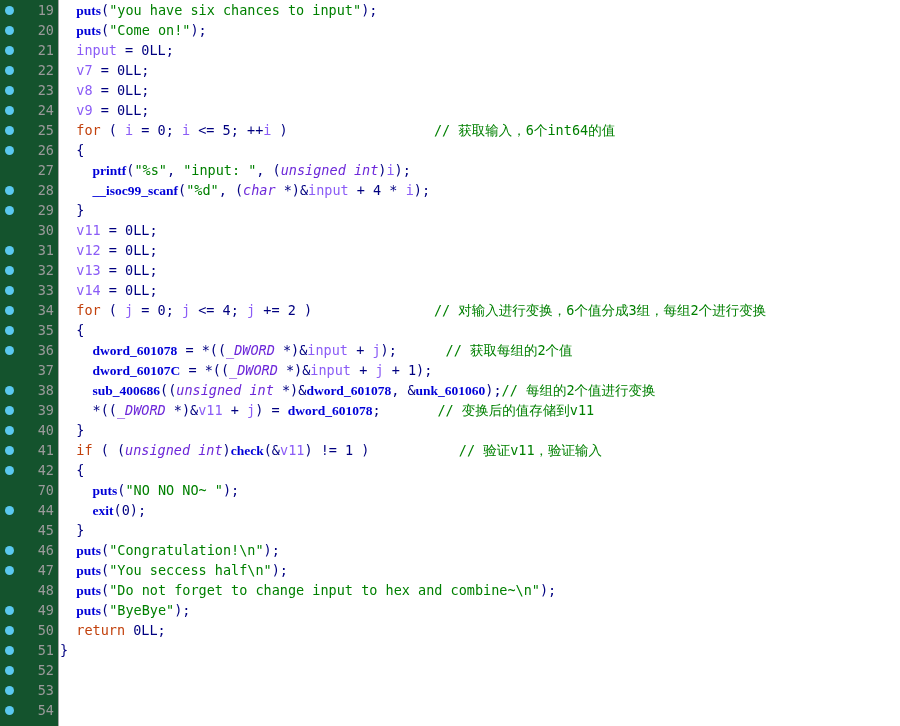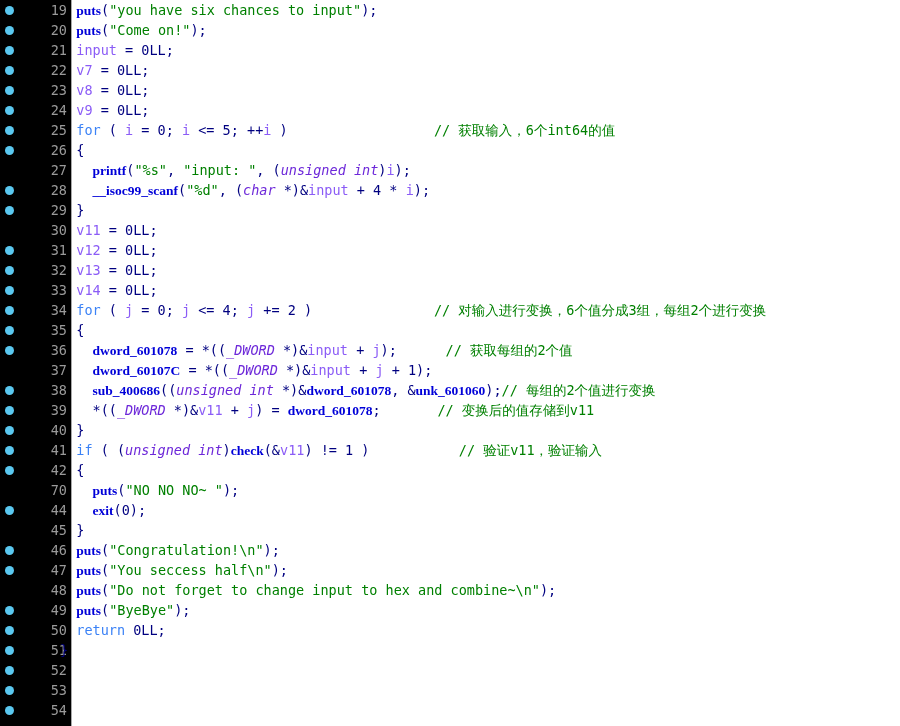--- a/index.html
+++ b/index.html
@@ -20,23 +20,23 @@
     width: 900px;
     height: 726px;
     background: #ffffff;
   }
 
   
   .gutter {
     position: absolute;
     left: 0;
     top: 0;
-    width: 72px;
-    height: 726px;
-    background: #000000;
+    width: 59px;
+    height: 726px;
+    background: #14532d;
     border-right: 1px solid #a8a8a8;
     box-sizing: border-box;
   }
 
   .code-area {
     position: absolute;
     left: 60px;
     top: 0;
     right: 0;
     height: 726px;
@@ -73,21 +73,21 @@
     font-size: 13.5px;
     color: #9a9a9a;
     font-family: "DejaVu Sans Mono", "Liberation Mono", monospace;
   }
 
   
   .t-plain  { color: #000080; }          
   .t-fn     { color: #0000d8; font-weight: 600; font-family: Liberation Serif, serif; }  
   .t-str    { color: #008000; }          
   .t-var    { color: #8b5cf6; }          
-  .t-kw     { color: #3b82f6; }          
+  .t-kw     { color: #c2410c; }          
   .t-type   { color: #6d28d9; font-style: italic; }          
   .t-cmt    { color: #008000; }          
 </style>
 </head>
 <body>
 
 <div id="code-view">
 
   <div class="gutter">
     <div id="gutter-rows">

